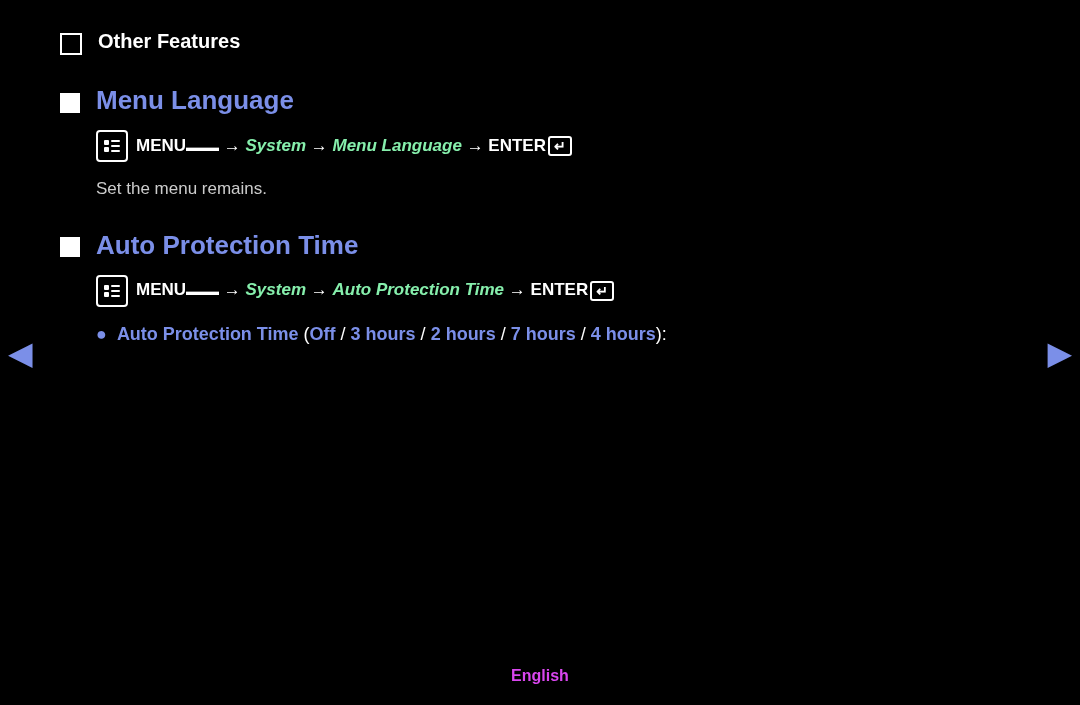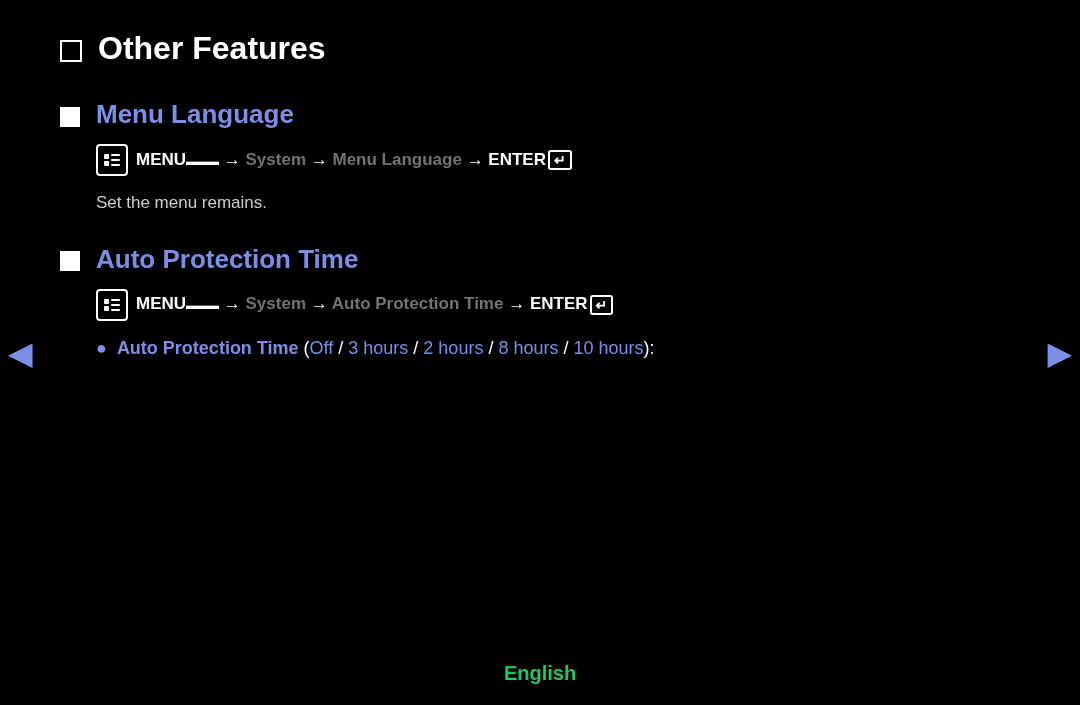--- a/index.html
+++ b/index.html
@@ -35,21 +35,21 @@
       width: 22px;
       height: 22px;
       border: 2px solid #ffffff;
       display: inline-block;
       flex-shrink: 0;
       position: relative;
       top: 2px;
     }
 
     .page-title-text {
-      font-size: 32px;
+      font-size: 20px;
       font-weight: bold;
       color: #ffffff;
     }
 
     .section {
       margin-bottom: 28px;
     }
 
     .section-header {
       display: flex;
@@ -95,22 +95,23 @@
       font-size: 14px;
       color: #ffffff;
       flex-shrink: 0;
     }
 
     .menu-path-text {
       color: #ffffff;
     }
 
     .menu-path-text .keyword {
-      color: #737373;
-      font-weight: bold;
+      color: #86efac;
+      font-weight: bold;
+      font-style: italic;
     }
 
     .description-text {
       color: #cccccc;
       font-size: 17px;
       margin-left: 36px;
       line-height: 1.5;
     }
 
     .bullet-section {
@@ -142,21 +143,21 @@
       font-weight: bold;
     }
 
     .bullet-text .normal {
       color: #ffffff;
       font-weight: normal;
     }
 
     .bullet-text .highlight {
       color: #7b8fe8;
-      font-weight: normal;
+      font-weight: bold;
     }
 
     .nav-arrow-left {
       position: absolute;
       left: 8px;
       top: 50%;
       transform: translateY(-50%);
       color: #7b8fe8;
       font-size: 32px;
       cursor: pointer;
@@ -172,22 +173,22 @@
       font-size: 32px;
       cursor: pointer;
       user-select: none;
     }
 
     .footer {
       position: absolute;
       bottom: 20px;
       left: 50%;
       transform: translateX(-50%);
-      color: #22c55e;
-      font-size: 20px;
+      color: #d946ef;
+      font-size: 16px;
       font-weight: bold;
     }
 
     .enter-box {
       display: inline-flex;
       align-items: center;
       border: 2px solid #ffffff;
       border-radius: 3px;
       padding: 0 4px;
       font-size: 14px;
@@ -268,21 +269,21 @@
               <span class="enter-arrow">↵</span>
             </span></strong>
       </span>
     </div>
 
     <div class="bullet-section">
       <div class="bullet-item">
         <span class="bullet-dot">●</span>
         <span class="bullet-text">
           <span class="label">Auto Protection Time</span>
-          <span class="normal"> (</span><span class="highlight">Off</span><span class="normal"> / </span><span class="highlight">3 hours</span><span class="normal"> / </span><span class="highlight">2 hours</span><span class="normal"> / </span><span class="highlight">8 hours</span><span class="normal"> / </span><span class="highlight">10 hours</span><span class="normal">):</span>
+          <span class="normal"> (</span><span class="highlight">Off</span><span class="normal"> / </span><span class="highlight">3 hours</span><span class="normal"> / </span><span class="highlight">2 hours</span><span class="normal"> / </span><span class="highlight">7 hours</span><span class="normal"> / </span><span class="highlight">4 hours</span><span class="normal">):</span>
         </span>
       </div>
     </div>
 
   </div>
 
   <div class="nav-arrow-left">◀</div>
   <div class="nav-arrow-right">▶</div>
 
   <div class="footer">English</div>

